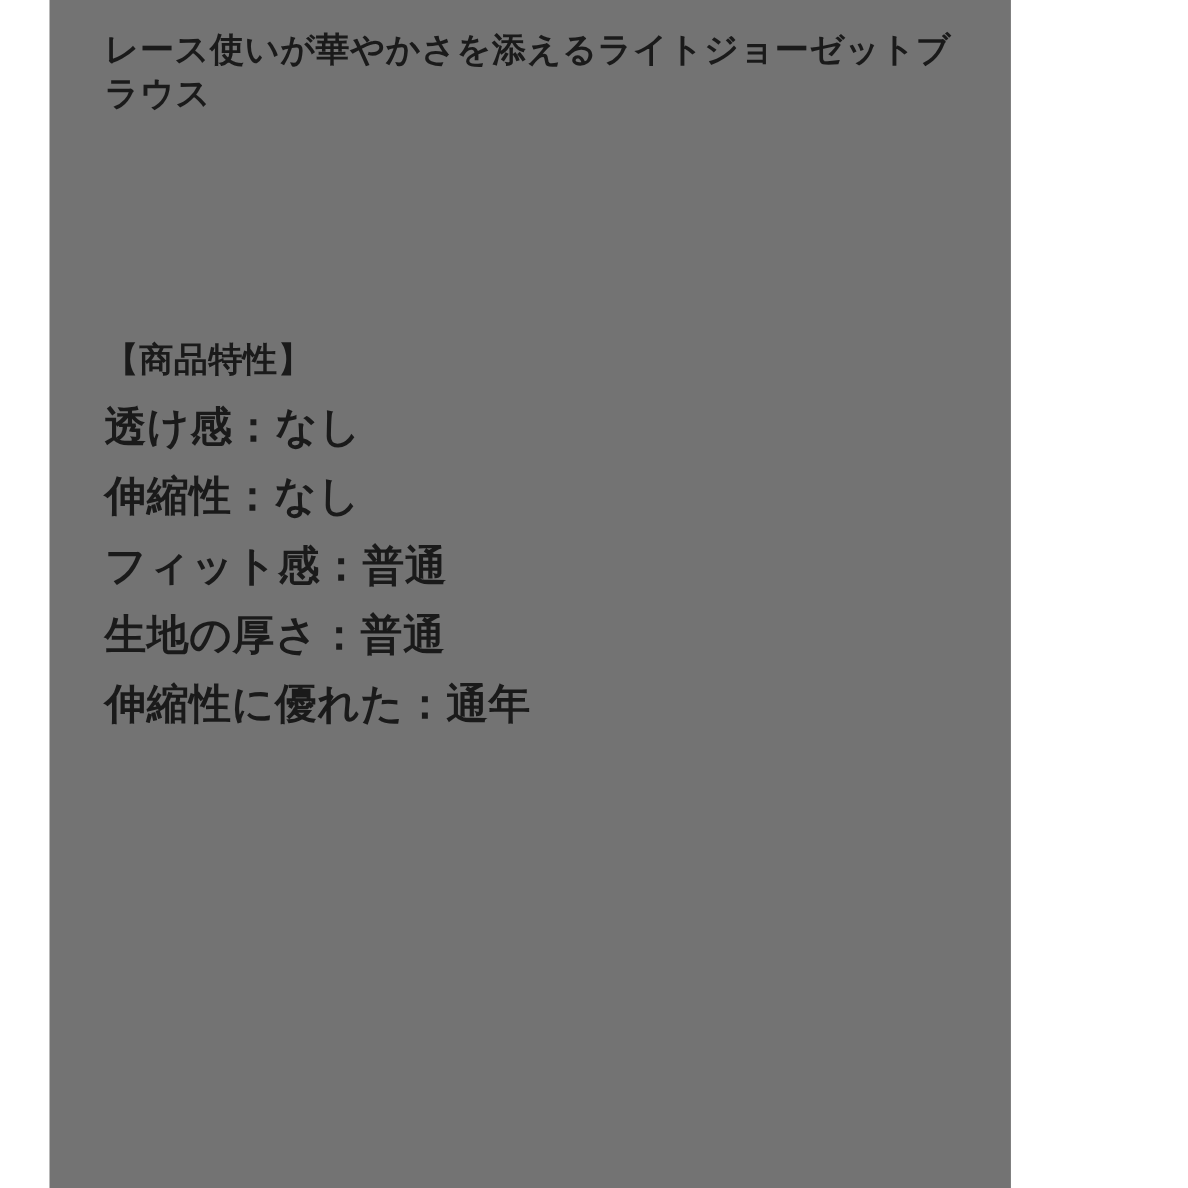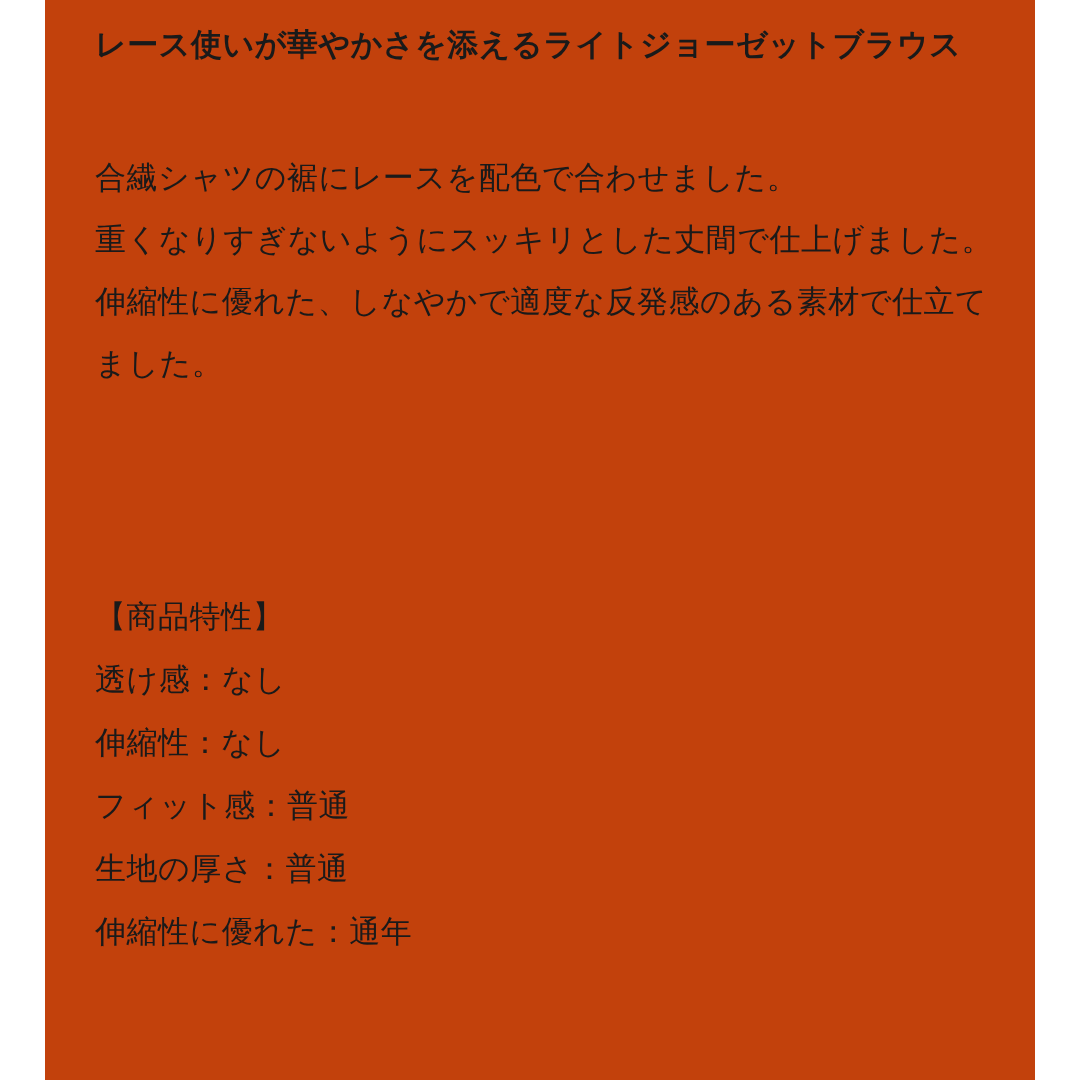--- a/index.html
+++ b/index.html
@@ -11,23 +11,23 @@
     height: 1080px;
     background: #ffffff;
     overflow: hidden;
     font-family: "Liberation Sans", sans-serif;
     color: #1a1a1a;
   }
   .panel {
     position: absolute;
     left: 45px;
     top: 0;
-    width: 990px;
+    width: 874px;
     height: 1080px;
-    background: #c2410c;
+    background: #737373;
     box-sizing: border-box;
     padding: 25px 24px 0 50px;
   }
   .product-title {
     margin: 0;
     font-size: 31px;
     font-weight: 700;
     line-height: 40px;
     letter-spacing: 0.5px;
   }
@@ -40,48 +40,43 @@
     font-weight: 400;
     line-height: 62px;
     letter-spacing: 0.5px;
   }
   .features {
     margin-top: 190px;
   }
   .features-heading {
     margin: 0;
     font-size: 31px;
-    font-weight: 400;
+    font-weight: 700;
     line-height: 63px;
     letter-spacing: 0.5px;
   }
   .features ul {
     list-style: none;
     margin: 0;
     padding: 0;
   }
   .features li {
-    font-size: 31px;
-    font-weight: 400;
+    font-size: 38px;
+    font-weight: 700;
     line-height: 63px;
     letter-spacing: 0.5px;
   }
 </style>
 </head>
 <body>
 
 <div class="panel">
 
   <h1 class="product-title">レース使いが華やかさを添えるライトジョーゼットブラウス</h1>
 
-  <div class="description">
-    <p>合繊シャツの裾にレースを配色で合わせました。</p>
-    <p>重くなりすぎないようにスッキリとした丈間で仕上げました。</p>
-    <p>伸縮性に優れた、しなやかで適度な反発感のある素材で仕立てました。</p>
-  </div>
 
   <div class="features">
     <h2 class="features-heading">【商品特性】</h2>
     <ul>
       <li><span>透け感</span><span>：</span><span>なし</span></li>
       <li><span>伸縮性</span><span>：</span><span>なし</span></li>
       <li><span>フィット感</span><span>：</span><span>普通</span></li>
       <li><span>生地の厚さ</span><span>：</span><span>普通</span></li>
       <li><span>伸縮性に優れた</span><span>：</span><span>通年</span></li>
 

